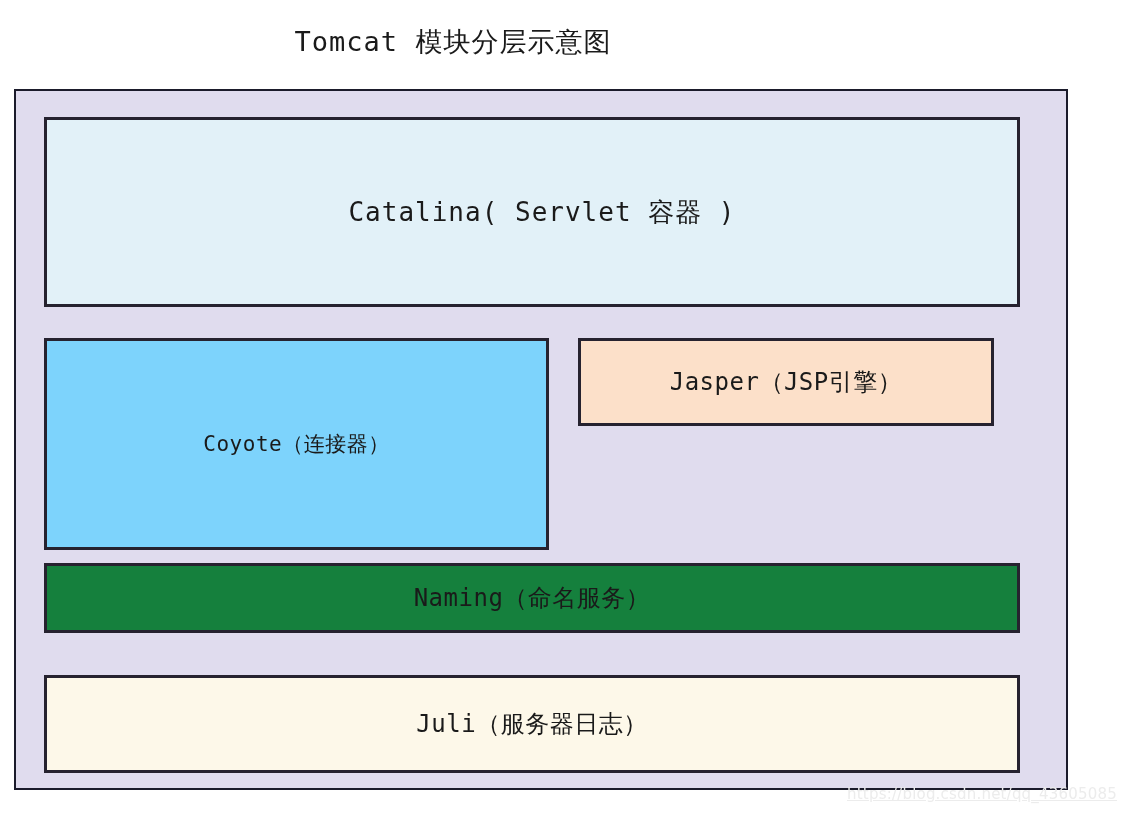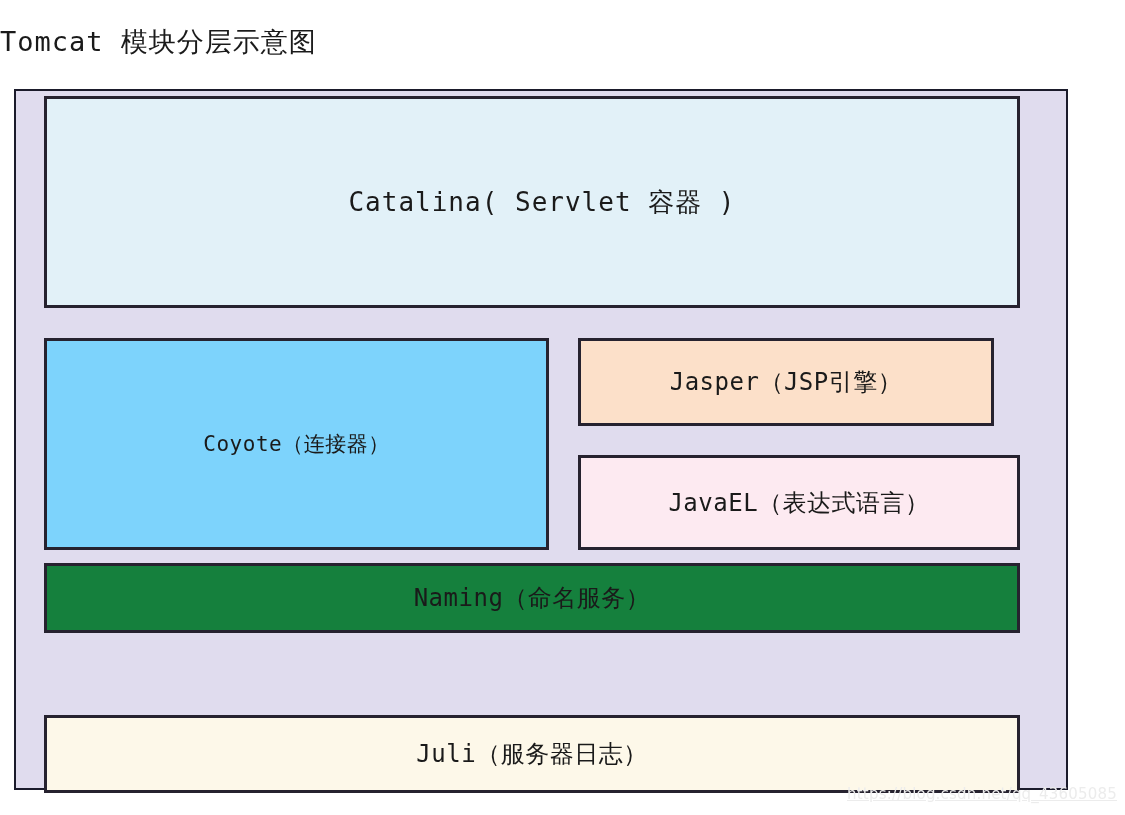--- a/index.html
+++ b/index.html
@@ -13,20 +13,21 @@
     font-family: "DejaVu Sans Mono", "Liberation Mono", monospace;
     overflow: hidden;
     position: relative;
   }
 
   .diagram-title {
     position: absolute;
     left: 0;
     top: 24px;
     width: 906px;
+    text-align: center;
     font-family: "DejaVu Sans Mono", "Liberation Mono", monospace;
     font-size: 27px;
     letter-spacing: 1px;
     color: #1a1a1a;
     white-space: pre;
   }
 
   .outer-container {
     position: absolute;
     left: 14px;
@@ -46,23 +47,23 @@
     align-items: center;
     justify-content: center;
     font-family: "DejaVu Sans Mono", "Liberation Mono", monospace;
     color: #1a1a1a;
     white-space: pre;
   }
 
   
   .box-catalina {
     left: 28px;
-    top: 5px;
+    top: 26px;
     width: 976px;
-    height: 212px;
+    height: 190px;
     background: #e2f1f8;
     font-size: 26px;
     letter-spacing: 1px;
     padding-left: 20px;
   }
 
   
   .box-coyote {
     left: 28px;
     top: 247px;
@@ -104,25 +105,24 @@
     background: #15803d;
     font-size: 24px;
     letter-spacing: 0.5px;
   }
 
   
   .box-juli {
     left: 28px;
     top: 584px;
     width: 976px;
-    height: 78px;
+    height: 98px;
     background: #fdf8e9;
     font-size: 24px;
     letter-spacing: 0.5px;
-    margin-top: 40px;
   }
 
   .watermark {
     position: absolute;
     right: 8px;
     bottom: 12px;
     font-family: "DejaVu Sans", "Liberation Sans", sans-serif;
     font-size: 15px;
     color: #ececec;
     letter-spacing: 0.2px;
@@ -136,21 +136,20 @@
 <div class="diagram-title">Tomcat 模块分层示意图</div>
 
 <div class="outer-container">
 
   <div class="layer-box box-catalina">Catalina( Servlet 容器 )</div>
 
   <div class="layer-box box-coyote">Coyote（连接器）</div>
 
   <div class="layer-box box-jasper">Jasper（JSP引擎）</div>
 
-  <div class="layer-box box-javael">JavaEL（表达式语言）</div>
 
   <div class="layer-box box-naming">Naming（命名服务）</div>
 
   <div class="layer-box box-juli">Juli（服务器日志）</div>
 
 </div>
 
 <div class="watermark">https://blog.csdn.net/qq_43605085</div>
 
 </body></html>

